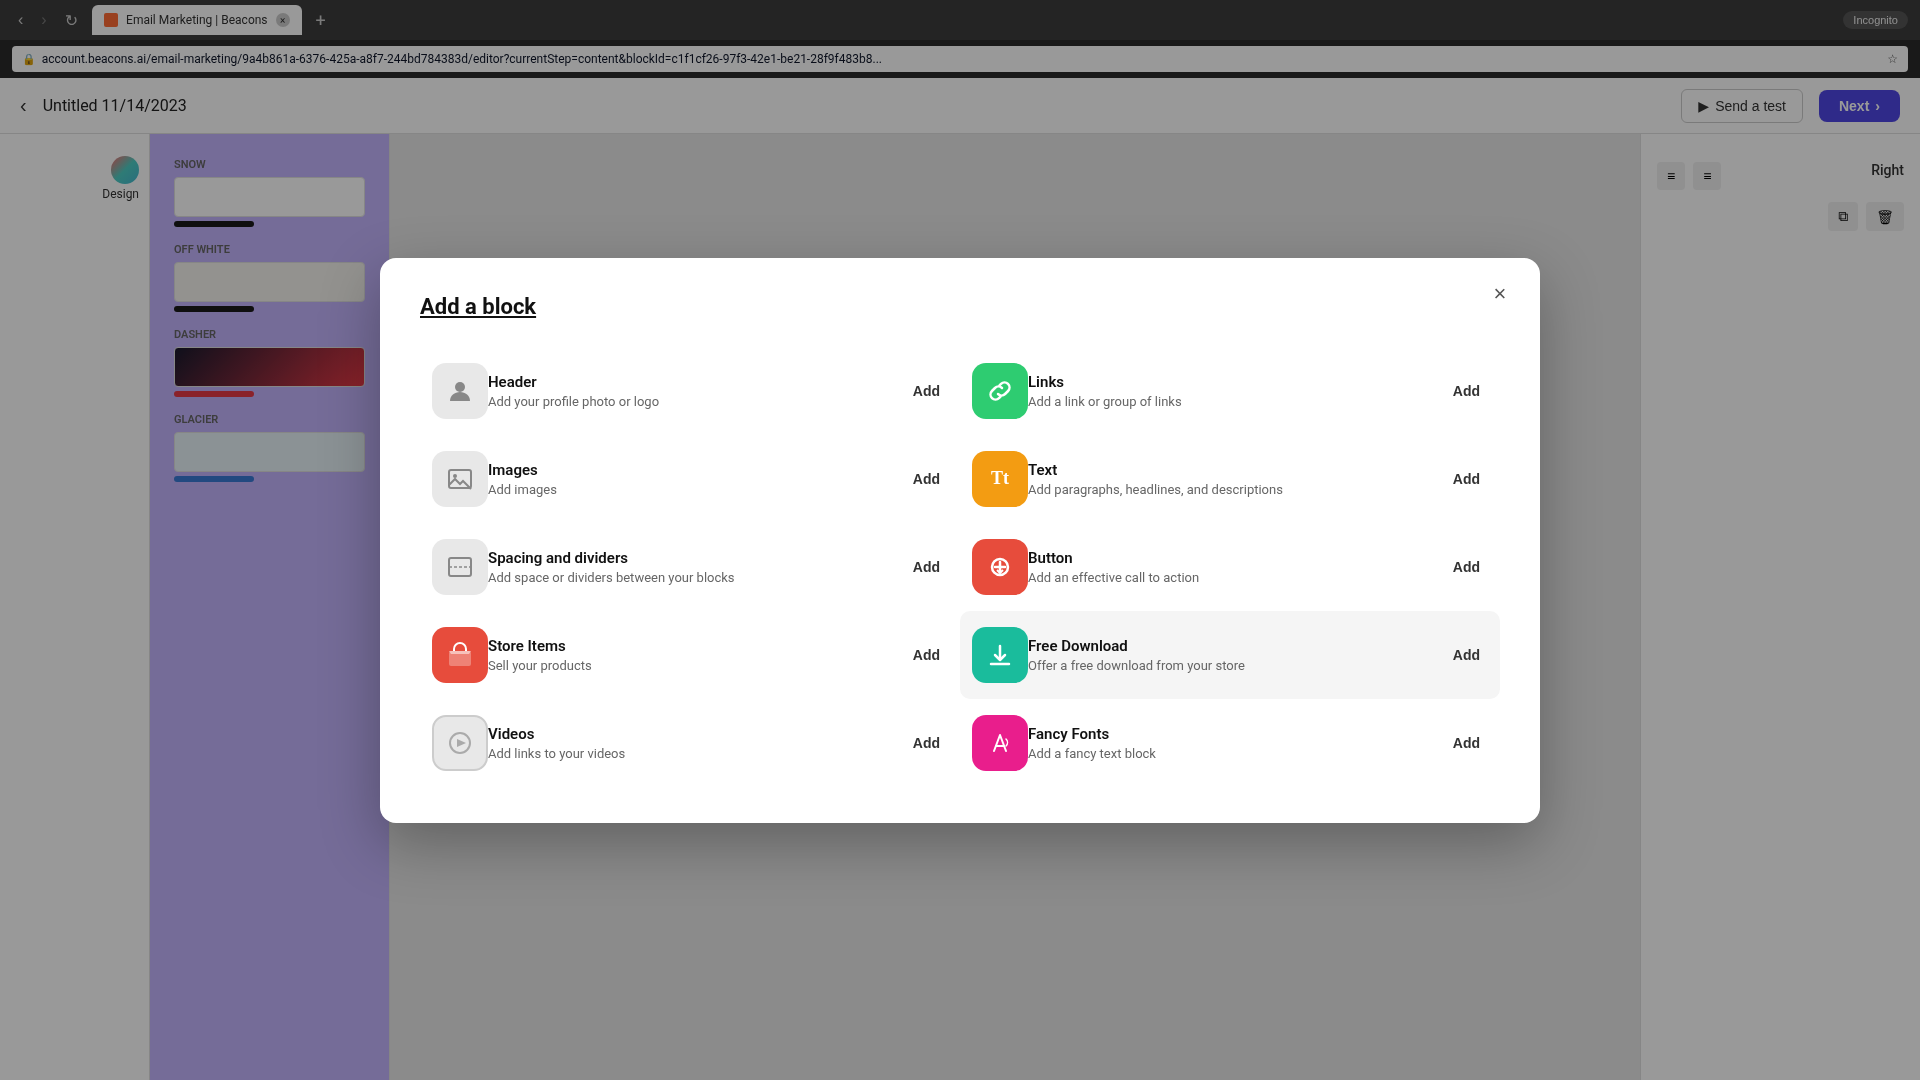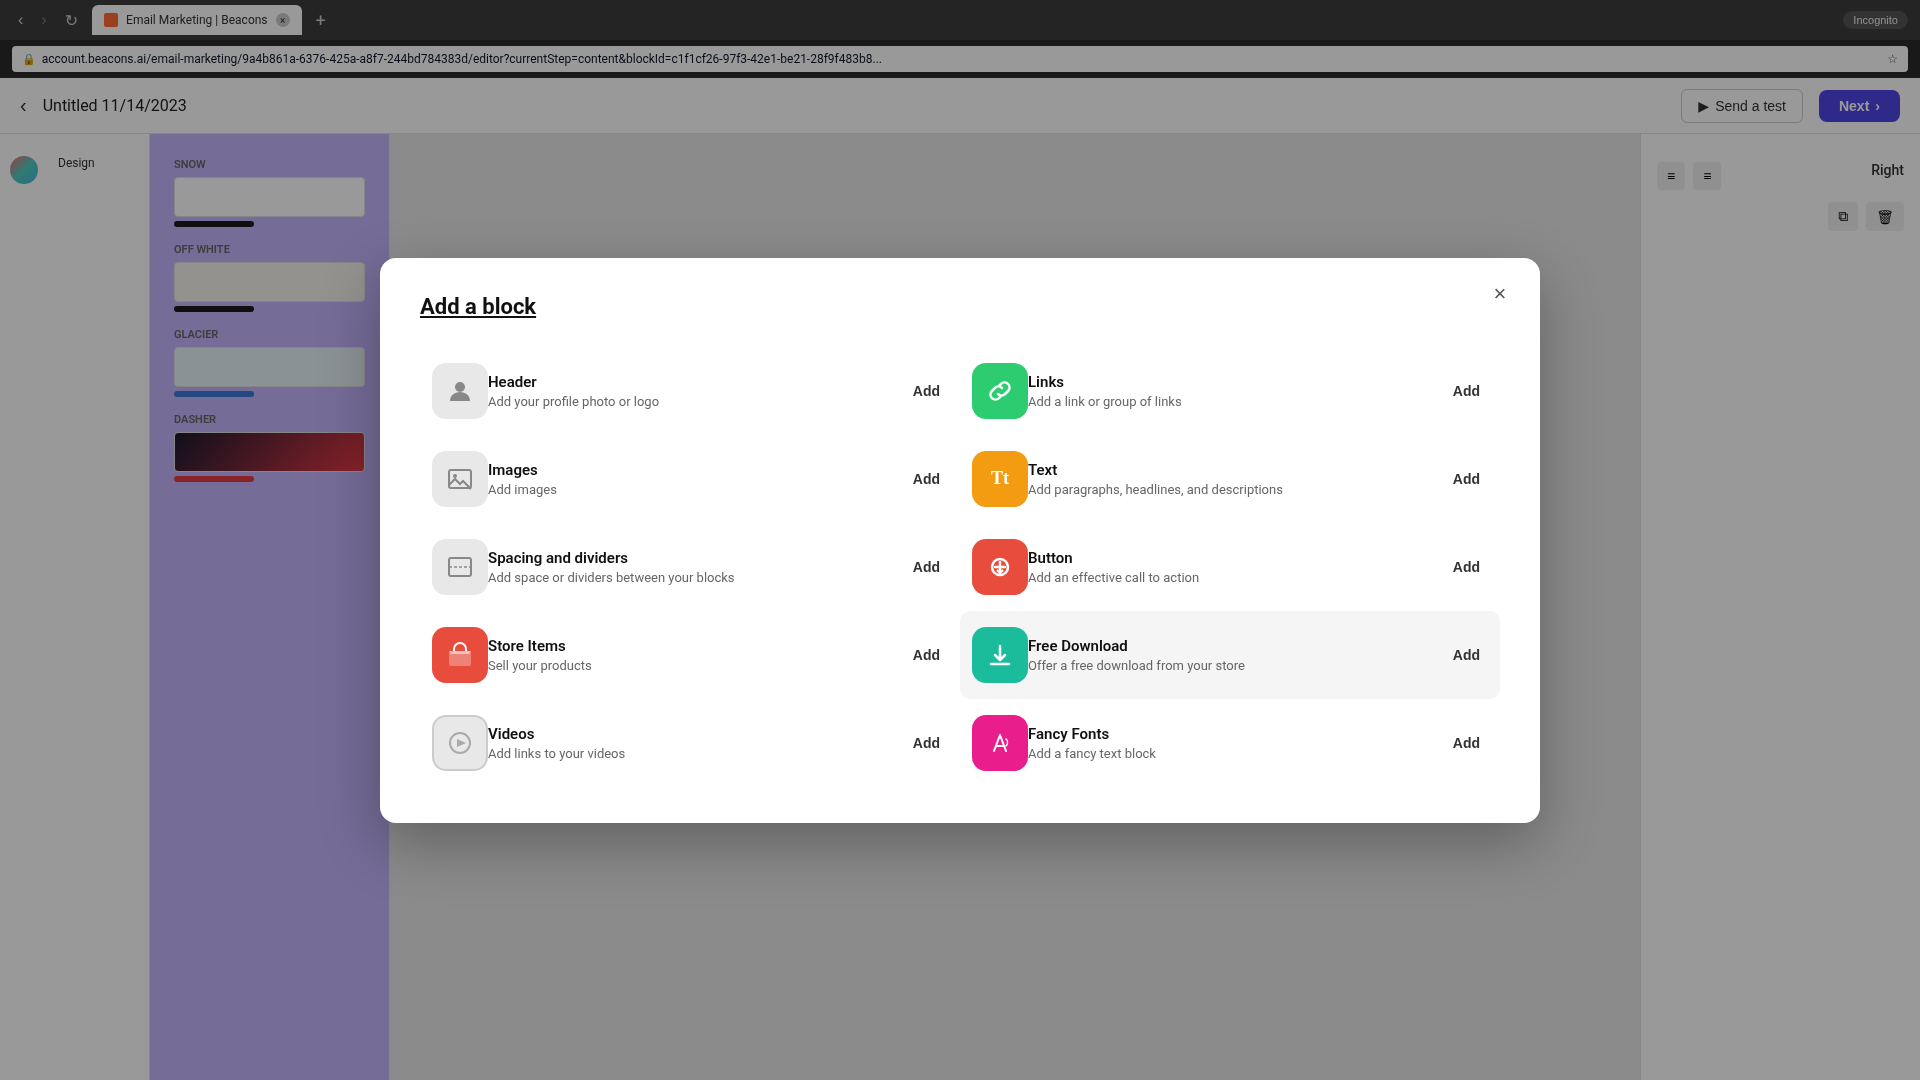--- a/index.html
+++ b/index.html
@@ -172,25 +172,25 @@
     .left-sidebar {
       width: 150px;
       background: #fff;
       border-right: 1px solid #e0e0e0;
       display: flex;
       flex-direction: column;
       padding: 12px 0;
     }
     .sidebar-nav-item {
       display: flex;
-      flex-direction: row;
-      align-items: flex-start;
+      flex-direction: column;
+      align-items: flex-end;
       padding: 10px;
       cursor: pointer;
-      gap: 20px;
+      gap: 3px;
     }
     .sidebar-nav-icon {
       width: 28px;
       height: 28px;
       border-radius: 50%;
       display: flex;
       align-items: center;
       justify-content: center;
     }
     .sidebar-nav-label { font-size: 12px; color: #333; }
@@ -479,28 +479,28 @@
         <div class="theme-label">SNOW</div>
         <div class="theme-preview snow-preview"></div>
         <div class="color-bar" style="background:#1a1a1a;"></div>
       </div>
       <div class="theme-option">
         <div class="theme-label">OFF WHITE</div>
         <div class="theme-preview off-white-preview"></div>
         <div class="color-bar" style="background:#1a1a1a;"></div>
       </div>
       <div class="theme-option">
+        <div class="theme-label">DASHER</div>
+        <div class="theme-preview dasher-preview"></div>
+        <div class="color-bar" style="background:#e63946;"></div>
+      </div>
+      <div class="theme-option">
         <div class="theme-label">GLACIER</div>
         <div class="theme-preview glacier-preview"></div>
         <div class="color-bar" style="background:#3a7bd5;"></div>
-      </div>
-      <div class="theme-option">
-        <div class="theme-label">DASHER</div>
-        <div class="theme-preview dasher-preview"></div>
-        <div class="color-bar" style="background:#e63946;"></div>
       </div>
     </div>
 
     <div class="main-canvas">
       <div class="email-preview">
         <button class="download-btn-preview">Download Now</button>
       </div>
     </div>
 
     <div class="right-panel">

